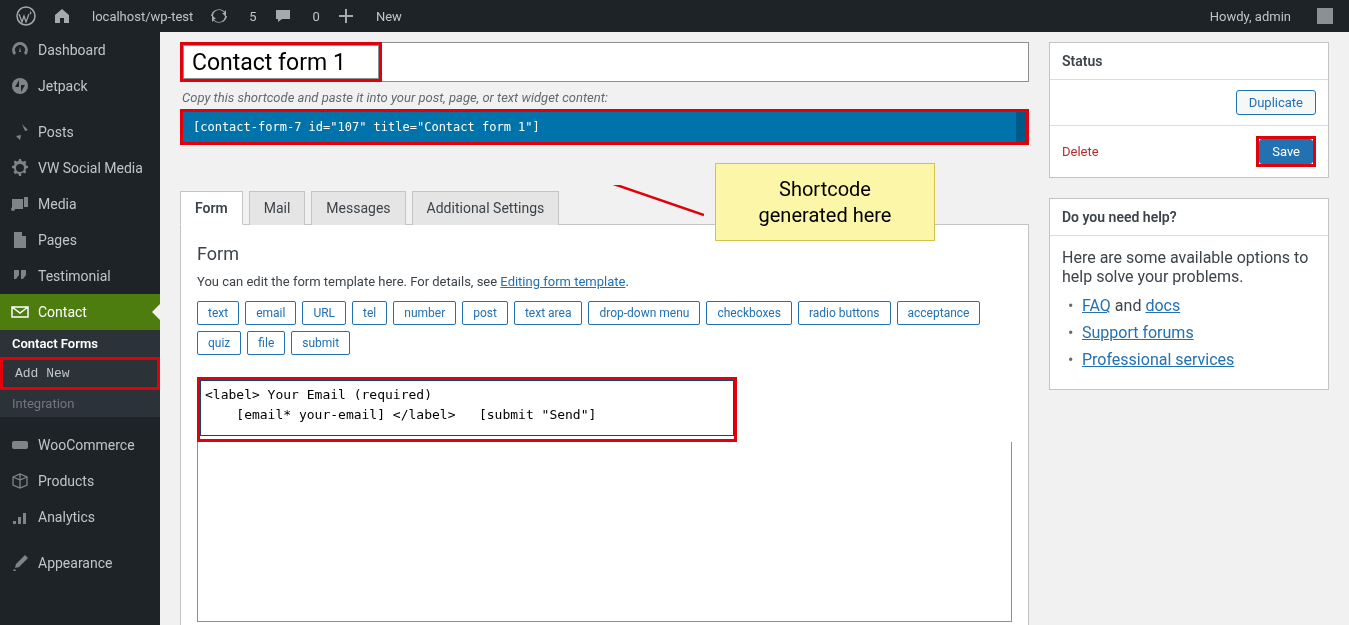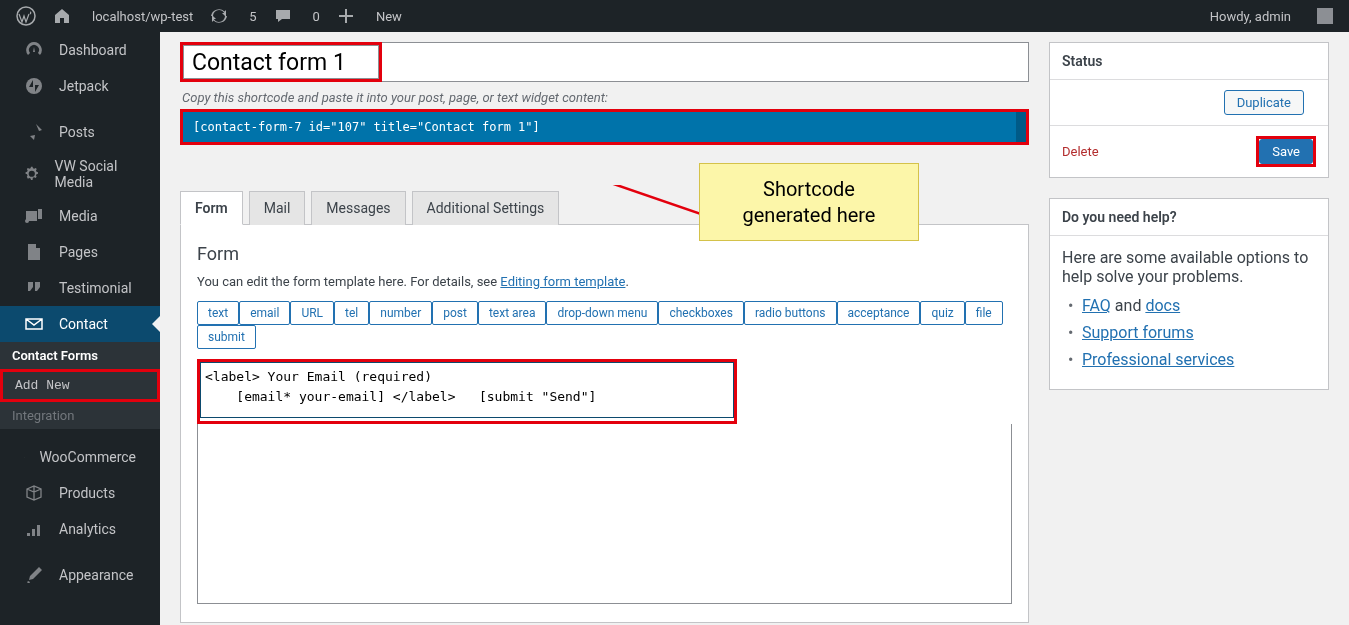--- a/index.html
+++ b/index.html
@@ -7,22 +7,22 @@
 
 
 .admin-bar { height:32px; background:#1d2327; color:#c3c4c7; display:flex; align-items:center; padding:0 8px; font-size:13px; justify-content:space-between; }
 .admin-bar-left, .admin-bar-right { display:flex; align-items:center; gap:0; }
 .admin-bar-item { display:flex; align-items:center; gap:20px; padding:0 8px; height:32px; cursor:pointer; }
 .ab-icon { width:20px; height:20px; fill:#a7aaad; display:inline-flex; align-items:center; justify-content:center; }
 .avatar-sq { width:16px; height:16px; background:#8c8f94; margin-left:6px; }
 
 
 .sidebar { width:160px; background:#1d2327; color:#c3c4c7; position:fixed; top:32px; bottom:0; left:0; font-size:14px; }
-.menu-item { display:flex; align-items:center; gap:15px; padding:8px 24px; cursor:pointer; }
-.menu-item.current { background:#0c4a6e; color:#fff; position:relative; }
+.menu-item { display:flex; align-items:center; gap:8px; padding:8px 10px; cursor:pointer; }
+.menu-item.current { background:#4d7c0f; color:#fff; position:relative; }
 .menu-item.current::after { content:""; position:absolute; right:0; top:50%; transform:translateY(-50%); border:8px solid transparent; border-right-color:#f1f1f1; }
 .menu-icon { width:20px; height:20px; fill:currentColor; display:inline-flex; align-items:center; justify-content:center; opacity:.6; }
 .menu-item.current .menu-icon { opacity:1; }
 .submenu { background:#2c3338; }
 .submenu-item { padding:6px 12px; cursor:pointer; font-size:13px; color:#c3c4c7; }
 .submenu-item.highlight { border:3px solid #e3000d;font-family:Liberation Mono, monospace; }
 
 
 .main { margin-left:160px; padding:10px 20px 20px 20px; display:flex; gap:20px; align-items:flex-start; }
 .left-col { flex:1; min-width:0; }
@@ -33,53 +33,53 @@
 .title-flex input{font-size:23px; padding:7px 8px; height:34px; border:1px solid #8c8f94; background:#fff; width:100%;}
 
 .shortcode-hint { font-style:italic; color:#646970; margin:6px 0 4px 2px; font-size:13px; }
 .shortcode-box { border:3px solid #e3000d; padding:0; }
 .shortcode-inner { background:#0073aa; color:#fff; padding:8px 10px; font-family:Consolas,Monaco,monospace; font-size:12px; position:relative; border-right:10px solid #005a87;}
 .shortcode-row{display:flex;}
 .shortcode-row .sc-main{flex:1;}
 
 
 .annot-wrap { position:relative; height:0; }
-.annot-box { position:absolute; top:18px; right:110px; width:220px; background:#fcf6a9; border:1px solid #d4c24a; padding:12px; text-align:center; font-size:20px; color:#000; line-height:1.3; z-index:5;}
+.annot-box { position:absolute; top:18px; right:94px; width:220px; background:#fcf6a9; border:1px solid #d4c24a; padding:12px; text-align:center; font-size:20px; color:#000; line-height:1.3; z-index:5;}
 .annot-arrow { position:absolute; top:40px; right:325px; width:150px; height:60px; z-index:4;}
 
 
 .tabs { display:flex; gap:6px; margin-top:46px; }
 .tab { background:#e5e5e5; border:1px solid #c3c4c7; border-bottom:none; padding:8px 14px; font-size:14px; cursor:pointer; }
 .tab.active { background:#fff; border-bottom:1px solid #fff; font-weight:600; position:relative; z-index:2;}
 .panel { background:#fff; border:1px solid #c3c4c7; margin-top:-1px; padding:18px 16px; }
 .panel h3 { font-size:18px; font-weight:400; margin-bottom:10px; }
 .panel-desc { font-size:13px; margin-bottom:12px; }
 .panel-desc a { color:#2271b1; text-decoration:underline; }
 
-.tag-btns { display:flex; flex-wrap:wrap; margin-bottom:10px; }
+.tag-btns { display:flex; flex-wrap:wrap; gap:6px; margin-bottom:22px; }
 .tag-btn { border:1px solid #2271b1; color:#2271b1; background:#fff; padding:4px 10px; font-size:12px; cursor:pointer; border-radius:2px; }
 
 .code-area-wrap { border:3px solid #e3000d; display:inline-block; width:540px;}
 .code-area { width:100%; border:1px solid #0c4a6e; padding:4px; font-family:Consolas,Monaco,monospace; font-size:13px; background:#fff; resize:none; height:56px; line-height:1.5; }
 .code-below{border:1px solid #8c8f94; border-top:none; min-height:180px; background:#fff;}
 
 
 .box { background:#fff; border:1px solid #c3c4c7; }
 .box h2 { font-size:14px; padding:10px 12px; border-bottom:1px solid #dcdcde; font-weight:600;}
 .box-body { padding:12px; font-size:16px; }
 .box-actions { padding:10px 12px; border-top:1px solid #dcdcde; display:flex; justify-content:space-between; align-items:center;}
 .btn { border:1px solid #2271b1; color:#2271b1; background:#f6f7f7; padding:4px 12px; cursor:pointer; border-radius:3px; font-size:13px; }
 .btn-primary { background:#2271b1; color:#fff; border-color:#2271b1; }
 .btn-primary-wrap{border:3px solid #e3000d; display:inline-block;}
 .delete-link { color:#b32d2e; cursor:pointer; }
 .help-list { list-style:none; padding-left:20px;}
 .help-list li { margin:8px 0; position:relative;}
 .help-list li::before{content:"•"; position:absolute; left:-14px; color:#646970;}
 .help-list a { color:#2271b1; text-decoration:underline; }
-.dup-row{display:flex; justify-content:flex-end; padding:10px 24px;}
+.dup-row{display:flex; justify-content:flex-end; padding:10px 12px;}
 </style>
 </head>
 <body>
 
 <div class="admin-bar">
   <div class="admin-bar-left">
     <div class="admin-bar-item">
         <span class="ab-icon">
           <svg viewBox="0 0 20 20">
             <circle cx="10" cy="10" r="9" fill="none" stroke="#a7aaad" stroke-width="1.5"></circle>

